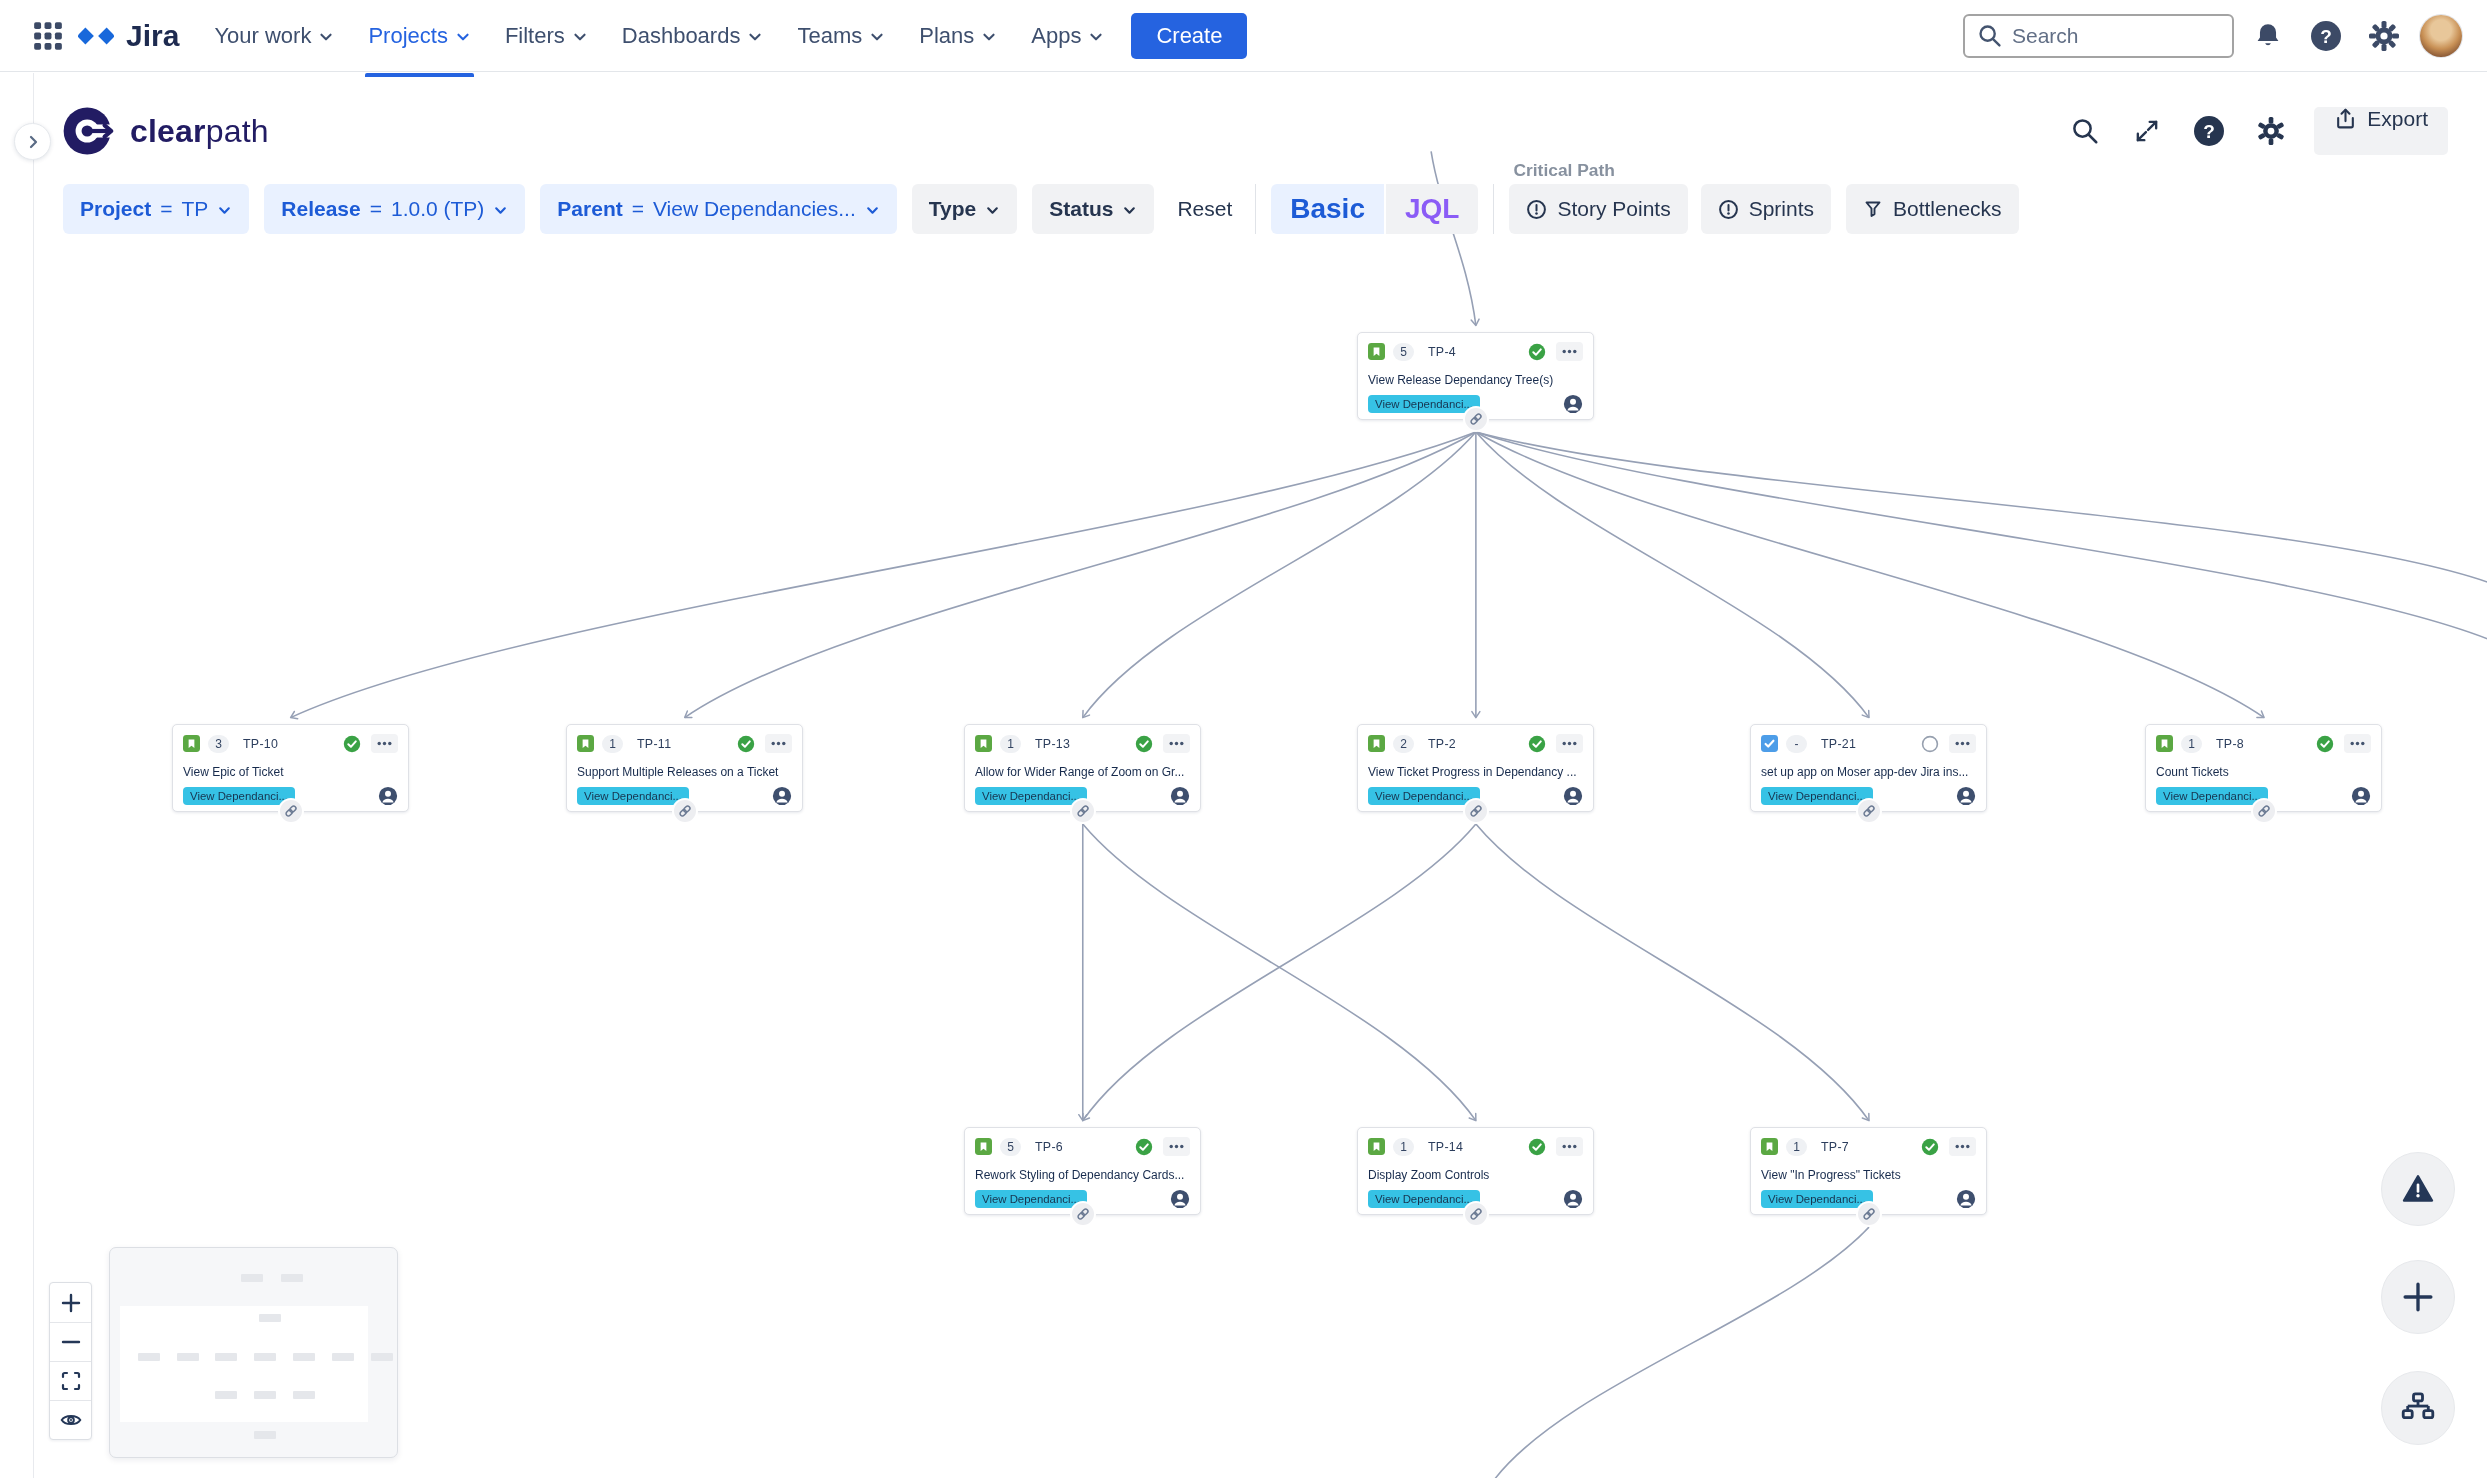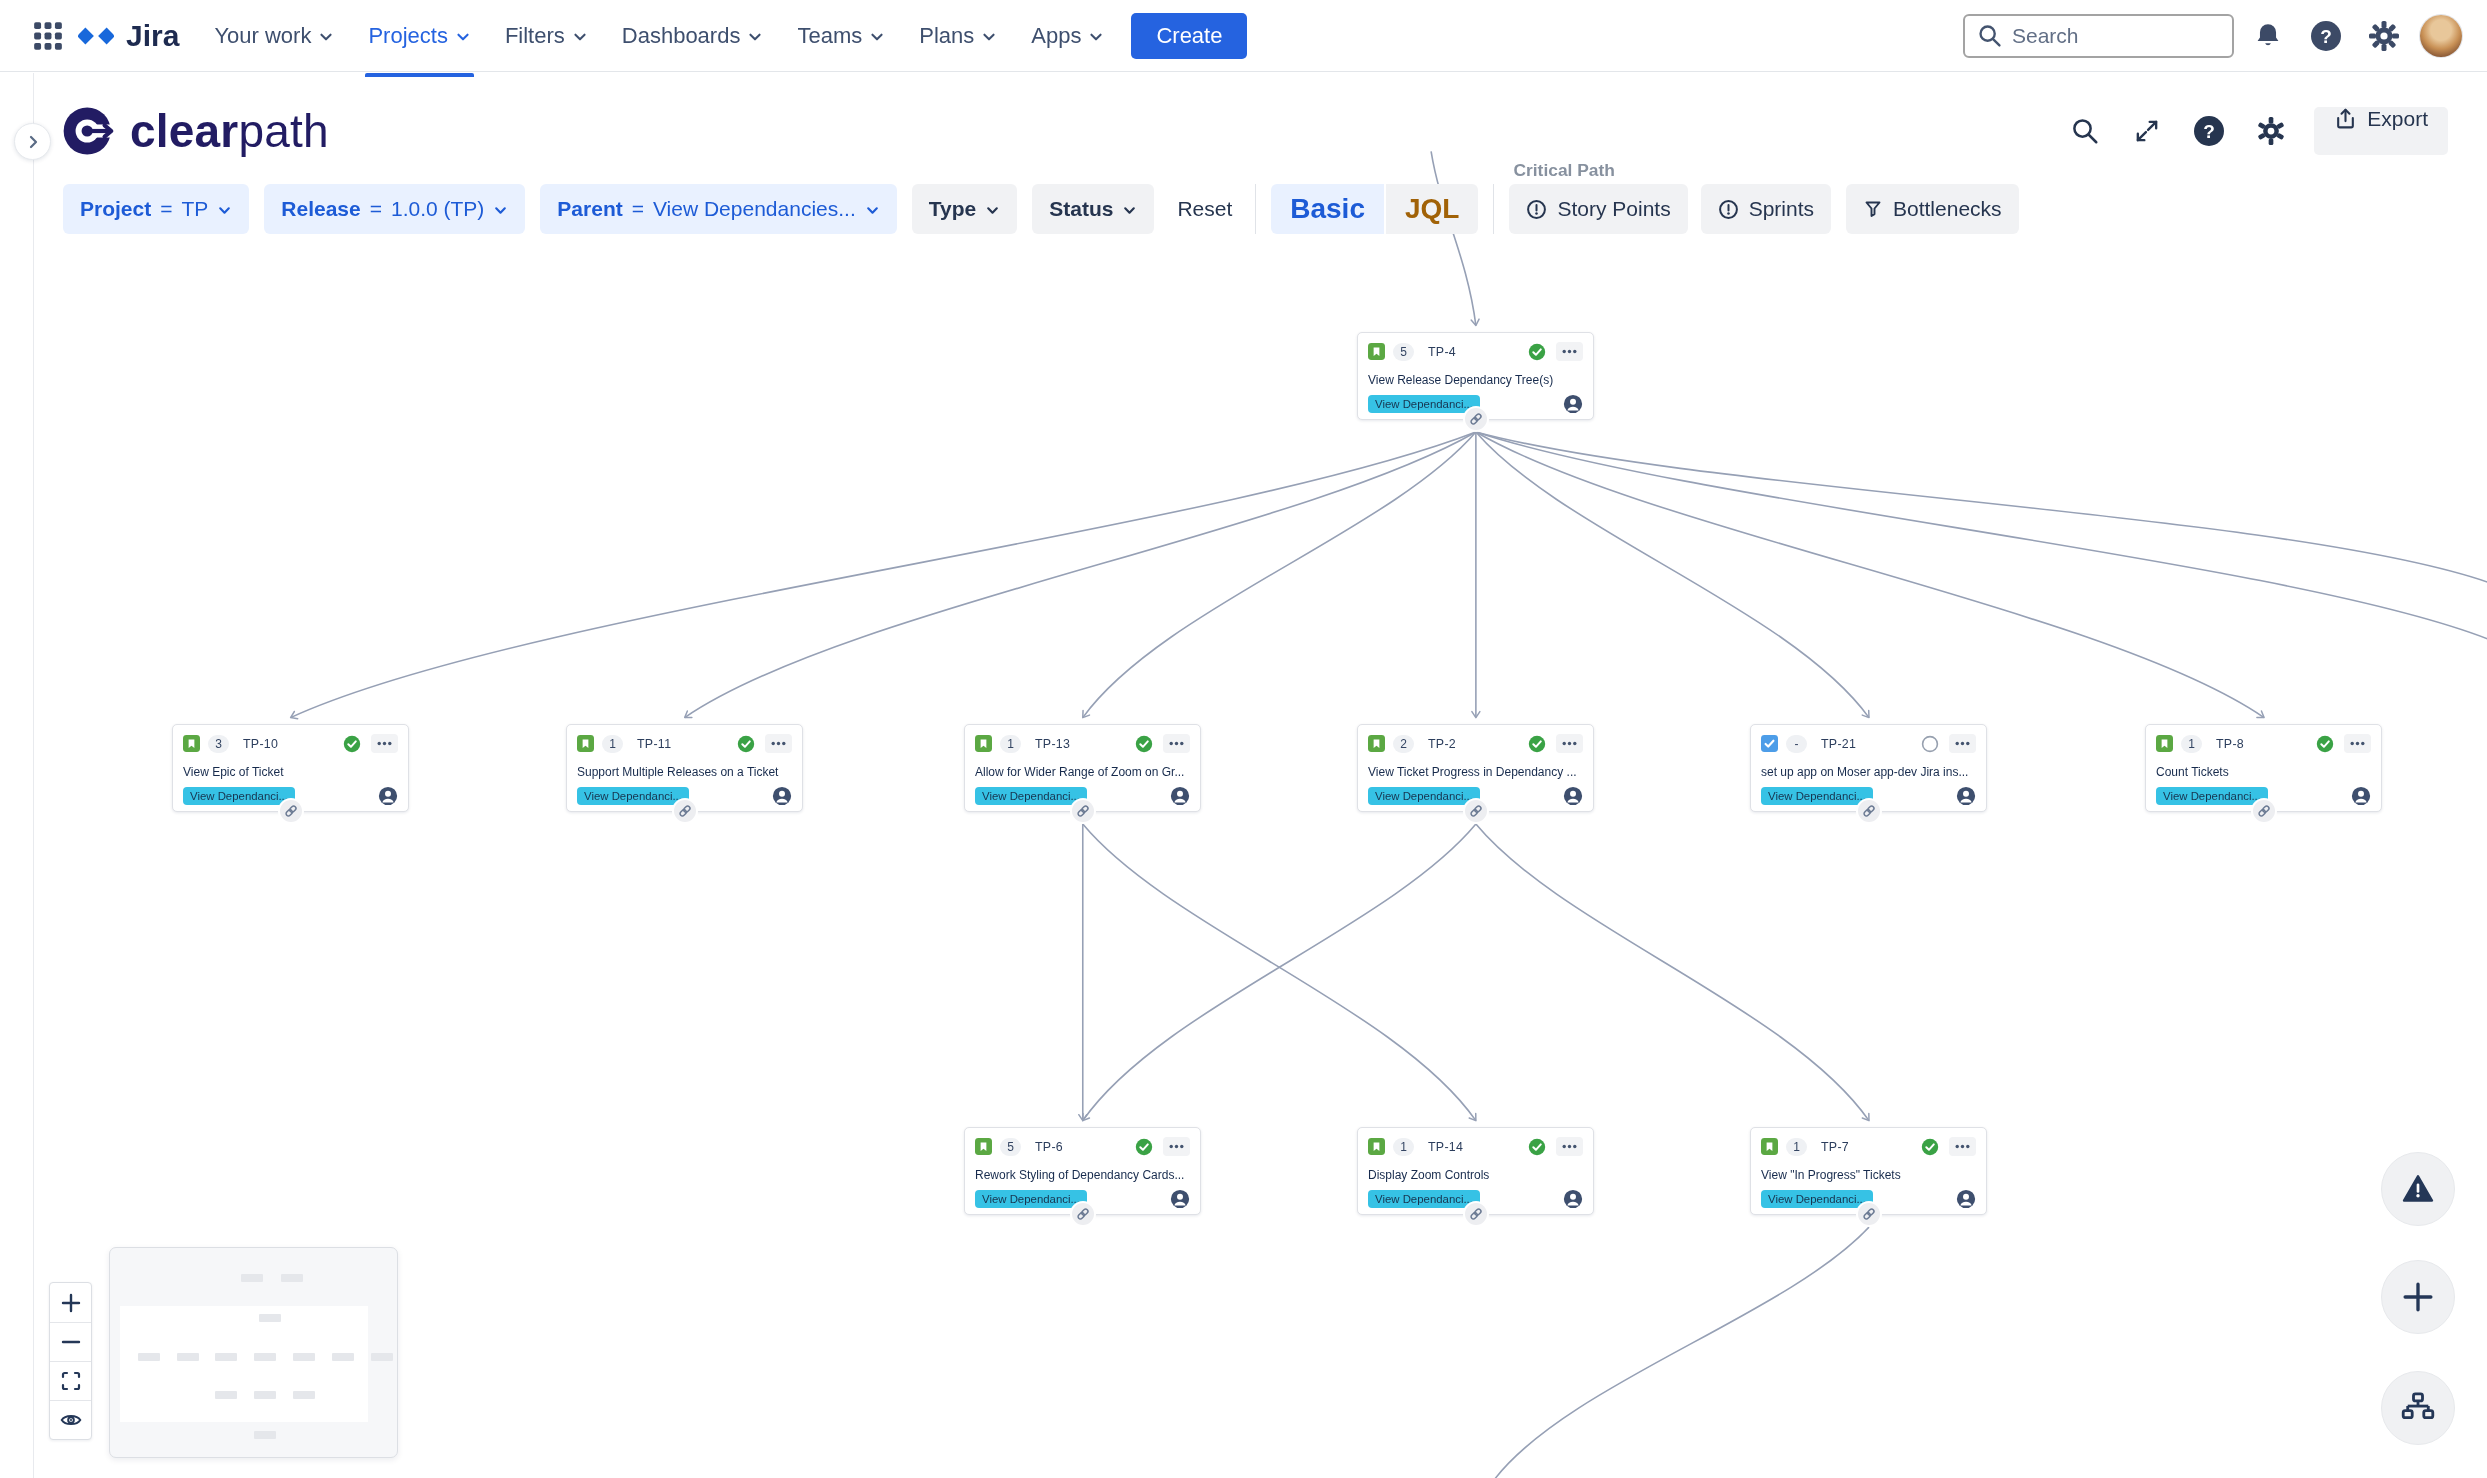--- a/index.html
+++ b/index.html
@@ -32,40 +32,40 @@
   .nav-icon-btn{width:48px;height:48px;display:flex;align-items:center;justify-content:center;border-radius:50%;margin-left:10px;}
   .nav-avatar{width:42px;height:42px;border-radius:50%;margin-left:12px;background:radial-gradient(circle at 50% 36%,#e8c79a 0 30%,#c89055 55%,#7a4b2e 85%,#5c3a22);box-shadow:0 0 0 1px #E0E3E8;cursor:pointer;}
 
   
   #rail{position:absolute;left:33px;top:73px;bottom:0;width:1px;background:#E8EAEE;z-index:4;}
   #rail-toggle{position:absolute;left:14px;top:123px;width:37px;height:37px;border-radius:50%;background:#fff;border:1px solid #E6E9ED;box-shadow:0 1px 4px rgba(9,30,66,.12);display:flex;align-items:center;justify-content:center;z-index:5;}
 
   
   #appbar{position:absolute;left:60px;top:96px;right:40px;height:70px;display:flex;align-items:center;z-index:6;}
   .cp-logo{display:flex;align-items:center;gap:12px;}
-  .cp-word{font-size:46px;color:#221C63;letter-spacing:0.2px;}
+  .cp-word{font-size:32px;color:#221C63;letter-spacing:0.2px;}
   .cp-word .b{font-weight:800;}
   .cp-word .l{font-weight:300;}
   #appbar .spacer{flex:1;}
   .hdr-icon{width:50px;height:50px;display:flex;align-items:center;justify-content:center;border-radius:6px;margin-left:12px;}
   .export-btn{display:flex;align-items:flex-start;gap:10px;background:var(--grey-bg);border-radius:5px;height:48px;padding:0 20px;font-size:21px;font-weight:500;color:#26354F;margin-left:18px;}
 
   
   #filterbar{position:absolute;left:63px;top:184px;height:50px;display:flex;align-items:center;gap:15px;z-index:6;}
   .chip{height:50px;display:flex;align-items:center;gap:9px;padding:0 17px;border-radius:6px;font-size:21px;}
   .chip.blue{background:var(--blue-bg);color:#1D5BD6;}
   .chip.blue b{font-weight:700;}
   .chip.grey{background:var(--grey-bg);color:#26354F;font-weight:600;}
   .chip .chev{margin-top:2px;}
   .reset{font-size:21px;color:#26354F;font-weight:500;padding:0 8px;}
   .vdiv{width:1px;height:50px;background:#E0E3E8;}
   .seg{display:flex;gap:2px;}
   .seg button{height:50px;padding:0 19px;font-size:28px;font-weight:600;}
   .seg .on{background:var(--blue-bg);color:#1D5BD6;border-radius:6px 0 0 6px;}
-  .seg .off{background:var(--grey-bg);color:#a16207;border-radius:0 6px 6px 0;}
+  .seg .off{background:var(--grey-bg);color:#8b5cf6;border-radius:0 6px 6px 0;}
   .cp-group{position:relative;display:flex;gap:13px;}
   .cp-label{position:absolute;left:4px;top:-24px;font-size:17.4px;font-weight:600;color:#87919F;white-space:nowrap;}
   .tool-btn{height:50px;display:flex;align-items:center;gap:10px;padding:3px 17px;border-radius:6px;background:var(--grey-bg);font-size:21px;font-weight:500;color:#26354F;}
 
   
   #edges{position:absolute;left:0;top:0;z-index:1;}
   #cards{position:absolute;left:0;top:0;z-index:2;}
   .card{position:absolute;width:237px;height:88px;background:#fff;border:1px solid var(--card-border);border-radius:5px;box-shadow:0 1px 3px rgba(9,30,66,.10);padding:9px 10px 8px;cursor:pointer;}
   .c-row1{display:flex;align-items:center;gap:8px;height:19px;}
   .c-pts{min-width:21px;height:18px;padding:0 5px;border-radius:9px;background:#EFF1F4;color:#344563;font-size:12px;display:inline-flex;align-items:center;justify-content:center;}

